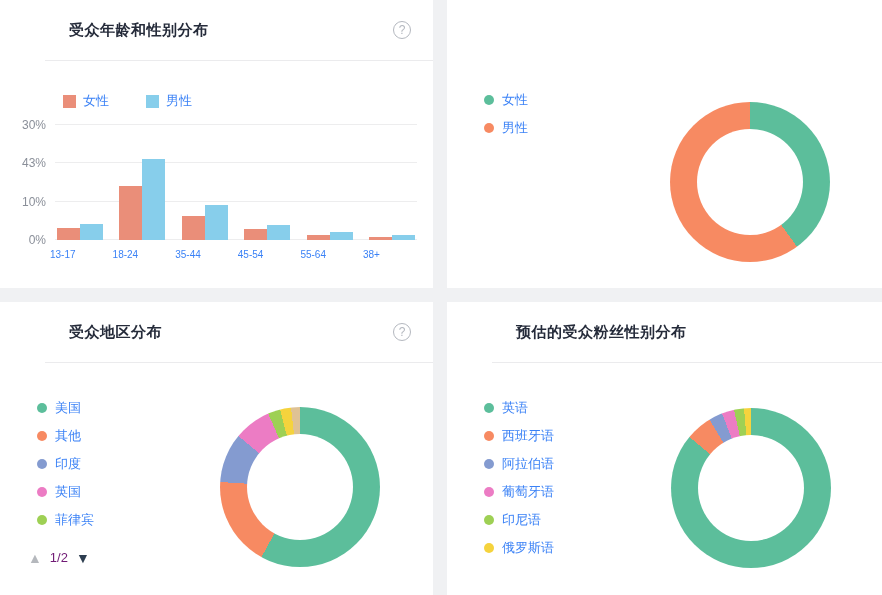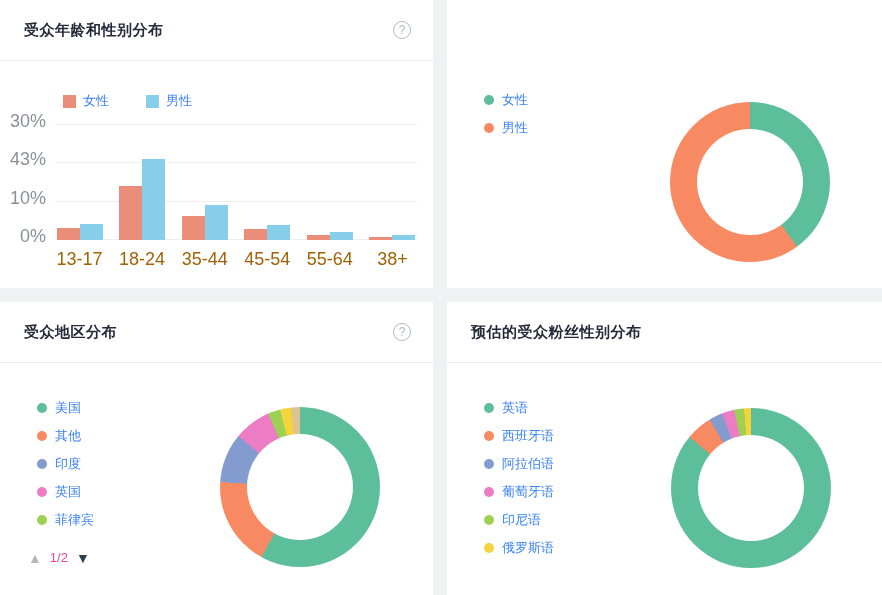--- a/index.html
+++ b/index.html
@@ -9,21 +9,21 @@
     background: #f0f1f3;
   }
   .page {
     width: 882px; height: 595px;
     display: grid;
     grid-template-columns: 433px 435px;
     grid-template-rows: 288px 293px;
     gap: 14px;
     background: #f0f1f3;
   }
-  .panel { background: #fff; position: relative; overflow: hidden; }
+  .panel { background: #fff; position: relative; overflow: hidden; padding-left: 45px; }
   .panel-header {
     height: 61px;
     display: flex; align-items: center; justify-content: space-between;
     padding: 0 22px 0 24px;
     border-bottom: 1px solid #ebebed;
   }
   .panel-title {
     font-size: 15px; font-weight: bold; color: #252b3a;
     letter-spacing: 0.5px;
   }
@@ -40,35 +40,35 @@
   }
   .legend-item { display: flex; align-items: center; cursor: pointer; }
   .legend-square { width: 13px; height: 13px; margin-right: 7px; flex: 0 0 auto; }
   .legend-dot { width: 10px; height: 10px; border-radius: 50%; margin-right: 8px; flex: 0 0 auto; }
   .legend-label { font-size: 13px; color: #3b82f6; white-space: nowrap; }
   .bar-chart-area { position: absolute; left: 0; right: 0; top: 110px; bottom: 0; }
   .bar-plot { position: absolute; left: 55px; right: 16px; top: 15px; bottom: 48px; }
   .gridline { position: absolute; left: 0; right: 0; height: 1px; background: #ededee; }
   .ytick {
     position: absolute; right: 100%; padding-right: 9px;
-    font-size: 18px; color: #8a8f99; white-space: nowrap; margin-top: 38px;
+    font-size: 12px; color: #8a8f99; white-space: nowrap; margin-top: 38px;
   }
   .bar-groups {
     position: absolute; left: 0; right: 0; top: 0; bottom: 0;
     display: flex; justify-content: space-between; align-items: flex-end;
     padding: 0 1px;
   }
   .bar-group {
     position: relative; display: flex; align-items: flex-end; justify-content: center;
     width: 47px;
   }
   .bar { width: 23px; }
   .xtick {
     position: absolute; top: 100%; margin-top: 9px; left: -6px; right: -6px;
-    text-align: center; font-size: 18px; color: #a16207; white-space: nowrap;
+    font-size: 10px; color: #3b82f6; white-space: nowrap;
   }
   
   .donut-legend {
     position: absolute; left: 37px;
     display: flex; flex-direction: column; gap: 14px;
   }
   .donut-legend .legend-item { height: 14px; }
   .donut {
     position: absolute; width: 160px; height: 160px; border-radius: 50%;
   }
@@ -77,21 +77,21 @@
     border-radius: 50%; background: #fff;
   }
   .pagination {
     position: absolute; left: 28px; top: 248px;
     display: flex; align-items: center; gap: 8px;
     font-size: 13px;
   }
   .pg-arrow { font-size: 14px; line-height: 1; cursor: pointer; }
   .pg-up { color: #b5b8bd; }
   .pg-down { color: #2d3e50; }
-  .pg-cur { color: #ec4899; }
+  .pg-cur { color: #701a75; }
 </style>
 </head>
 <body>
 
 <div class="page">
 
   <section class="panel">
     <header class="panel-header">
       <h2 class="panel-title">受众年龄和性别分布</h2>
       <span class="help-icon">?</span>

